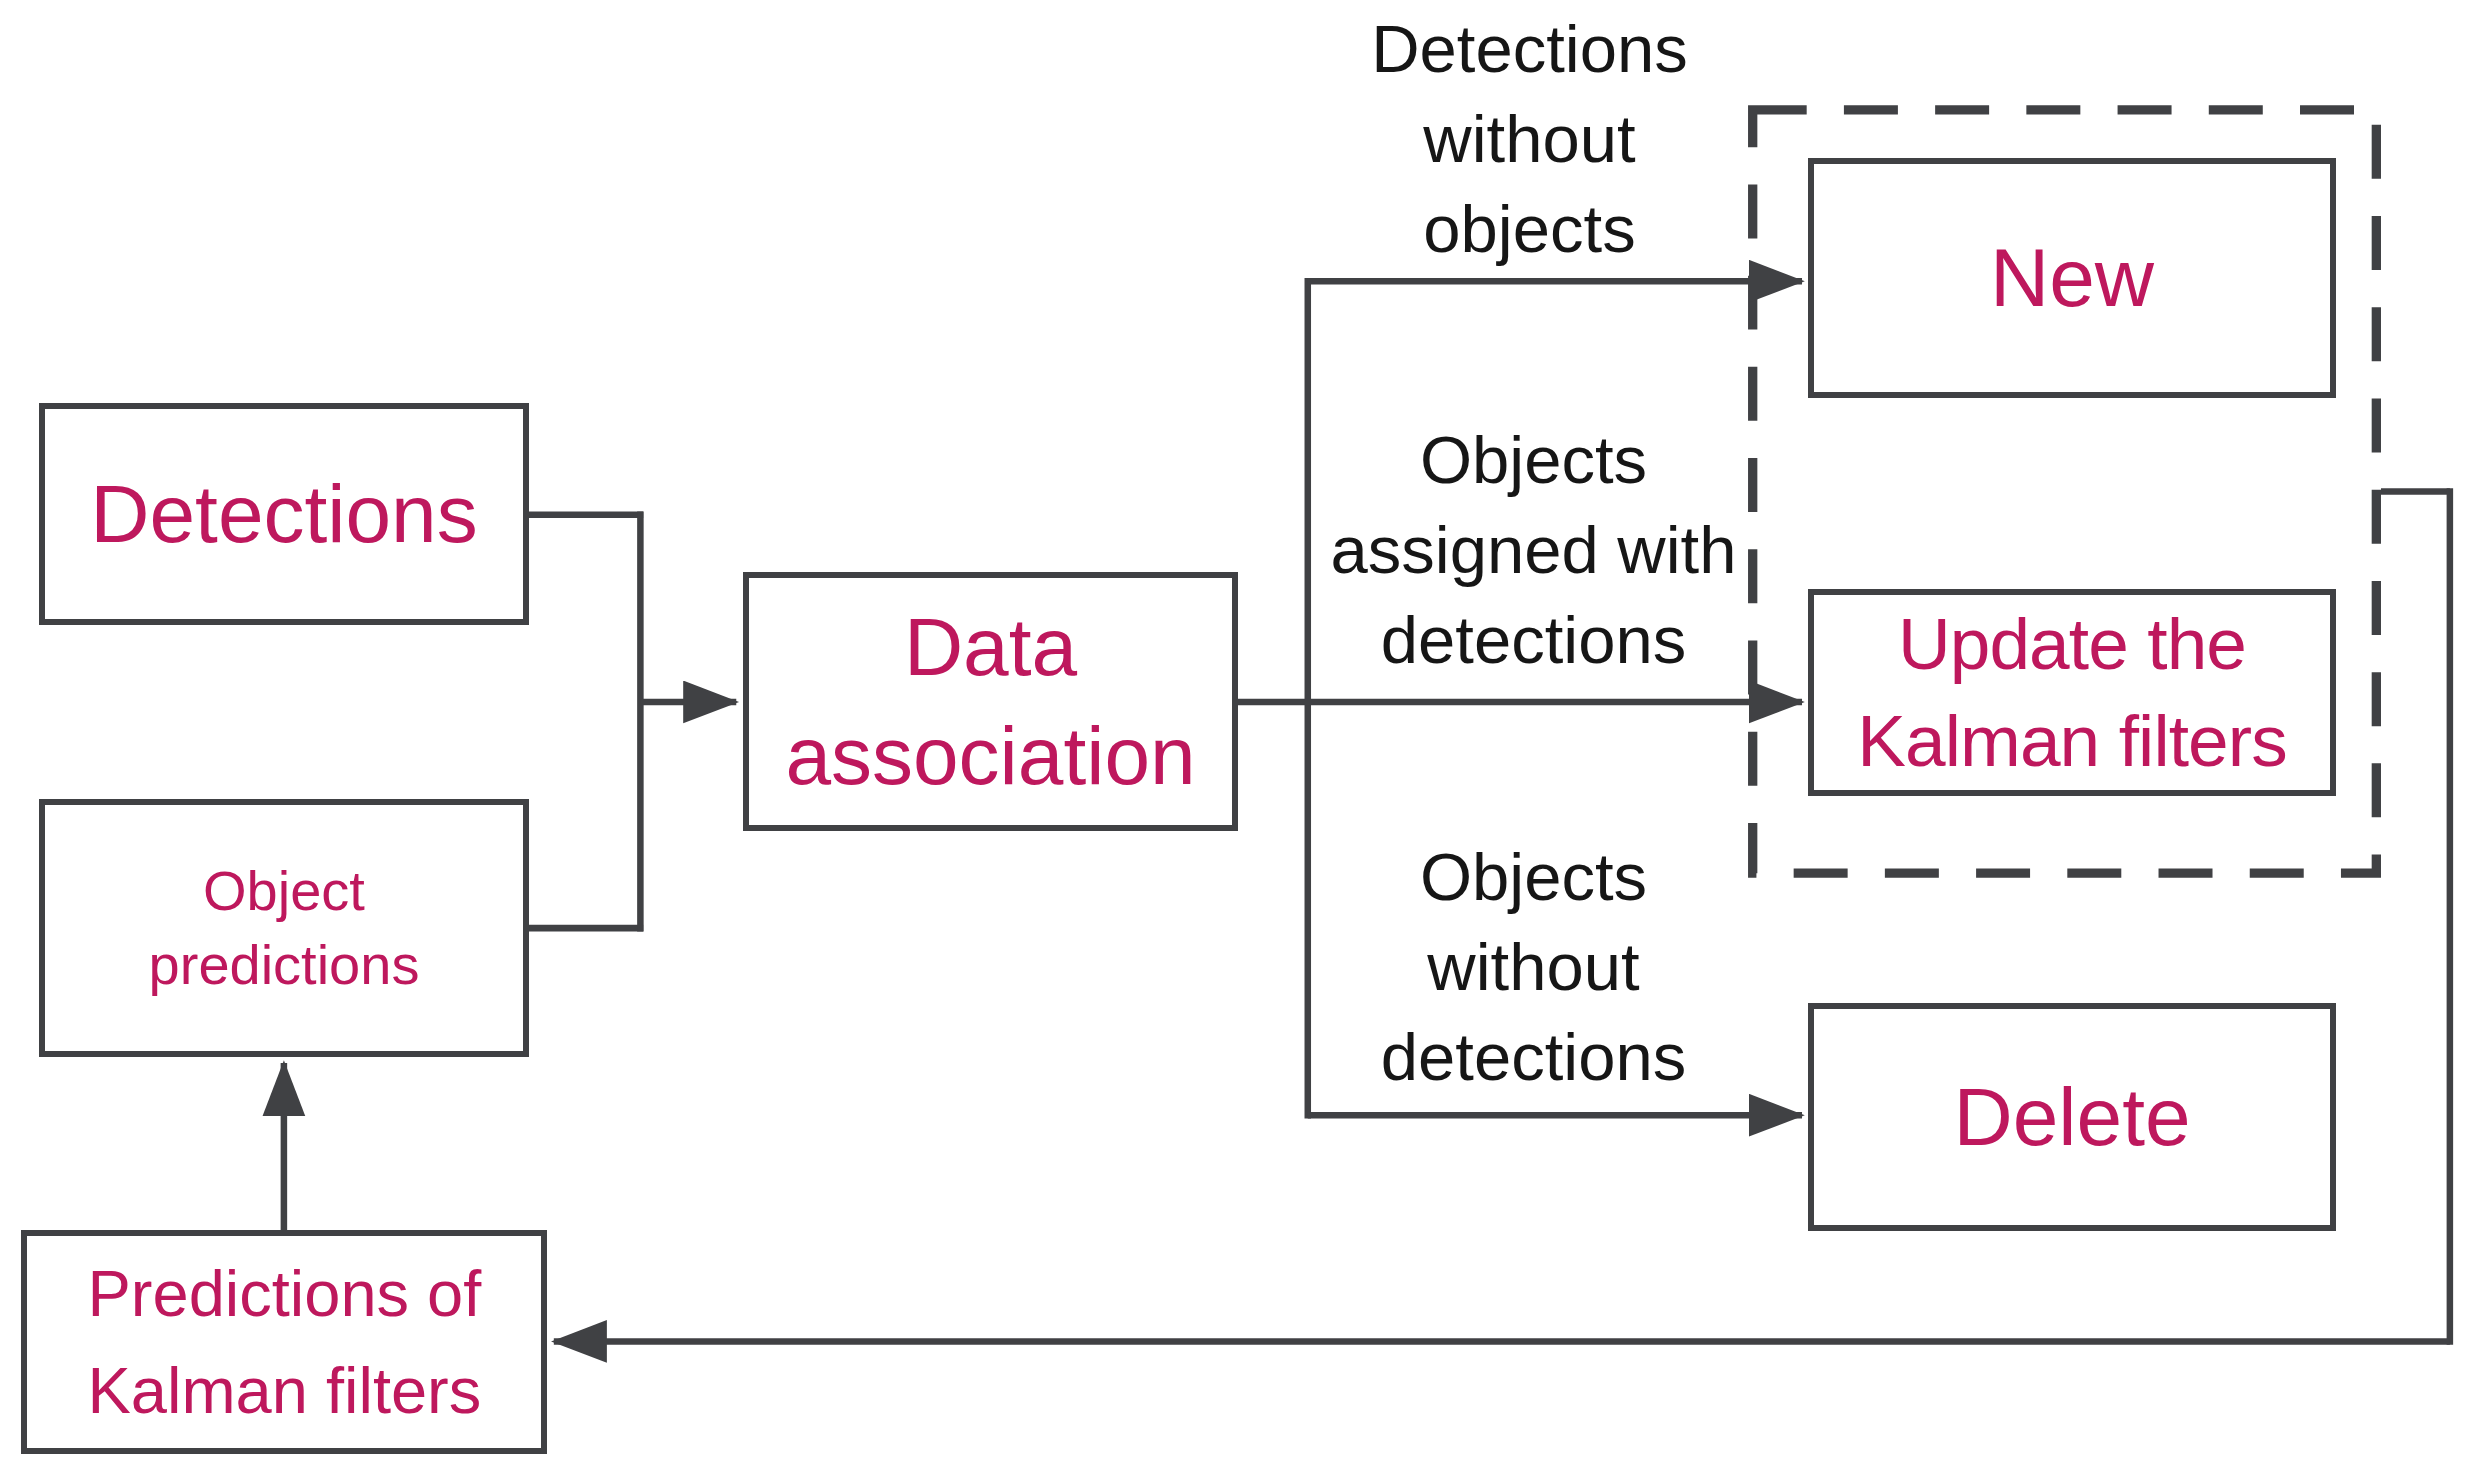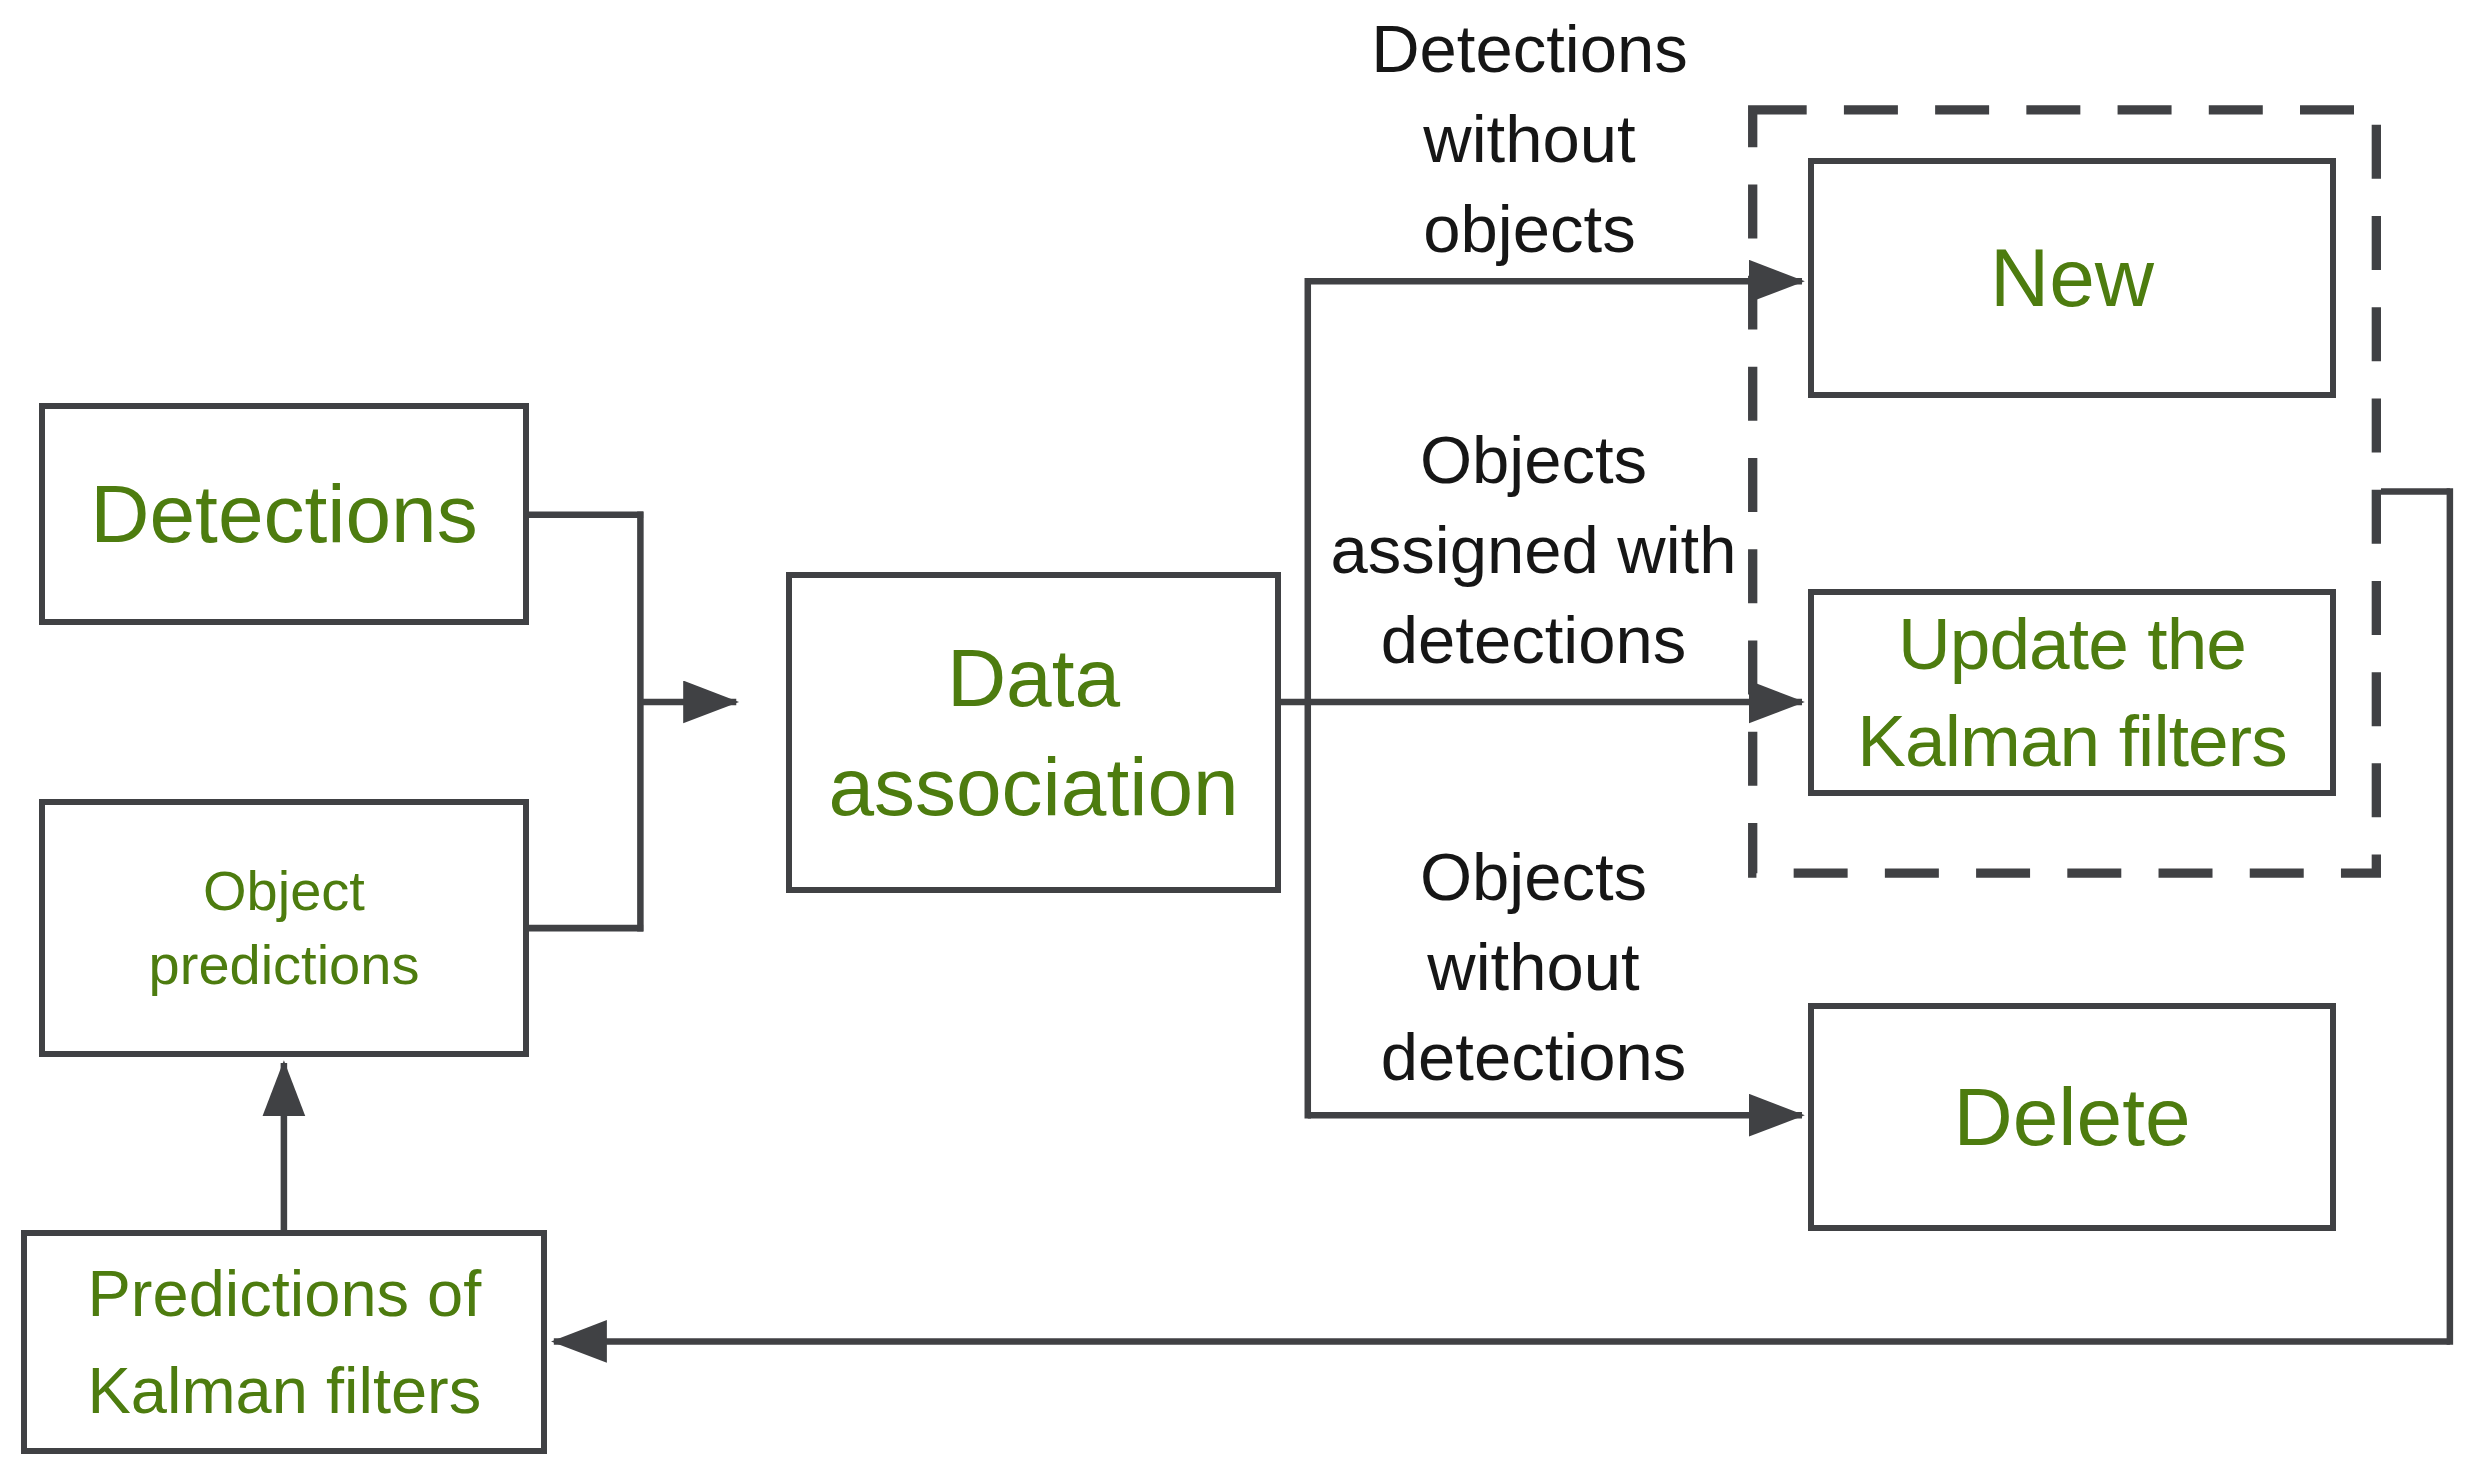--- a/index.html
+++ b/index.html
@@ -27,25 +27,25 @@
     box-sizing: border-box;
     border: 6.5px solid #404144;
     background: #ffffff;
     display: flex;
     align-items: center;
     justify-content: center;
     text-align: center;
     white-space: pre-line;
     font-size: 82px;
     line-height: 1.32;
-    color: #4d7c0f;
+    color: #be185d;
   }
   .box--detections       { left: 39px;   top: 403px;  width: 490px; height: 222px; }
   .box--object-preds     { left: 39px;   top: 799px;  width: 490px; height: 258px; font-size: 56px; }
-  .box--data-assoc       { left: 743px;  top: 572px;  width: 495px; height: 321px; margin-left: 43px; }
+  .box--data-assoc       { left: 743px;  top: 572px;  width: 495px; height: 259px; }
   .box--new              { left: 1808px; top: 158px;  width: 528px; height: 240px; }
   .box--update           { left: 1808px; top: 589px;  width: 528px; height: 207px; font-size: 73px; letter-spacing: -0.9px; }
   .box--delete           { left: 1808px; top: 1003px; width: 528px; height: 228px; }
   .box--kalman-preds     { left: 21.4px;   top: 1230px; width: 526px; height: 224px; font-size: 65px; line-height: 1.5; }
   .edge-label {
     position: absolute;
     width: 521px;
     text-align: center;
     white-space: pre-line;
     font-size: 67px;

